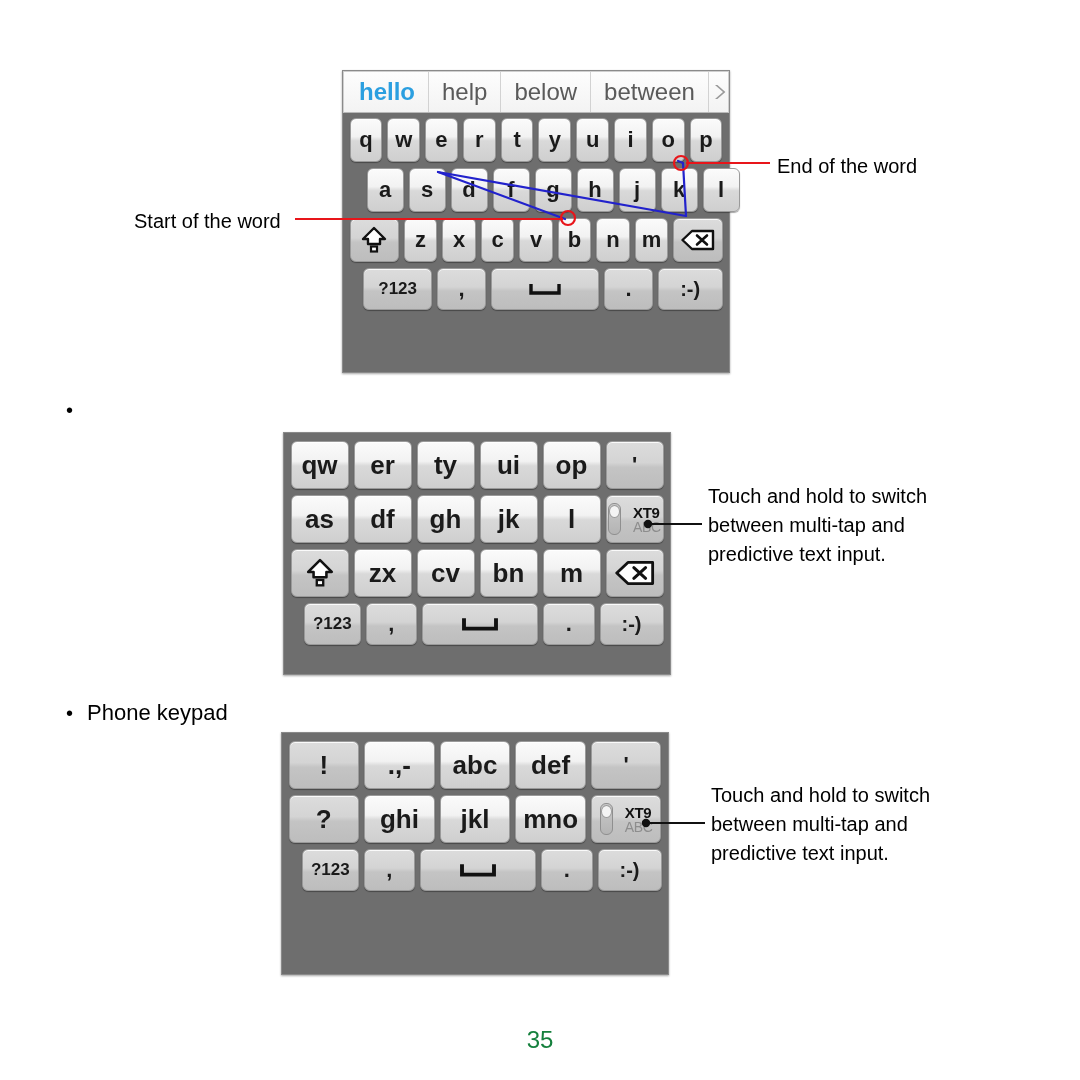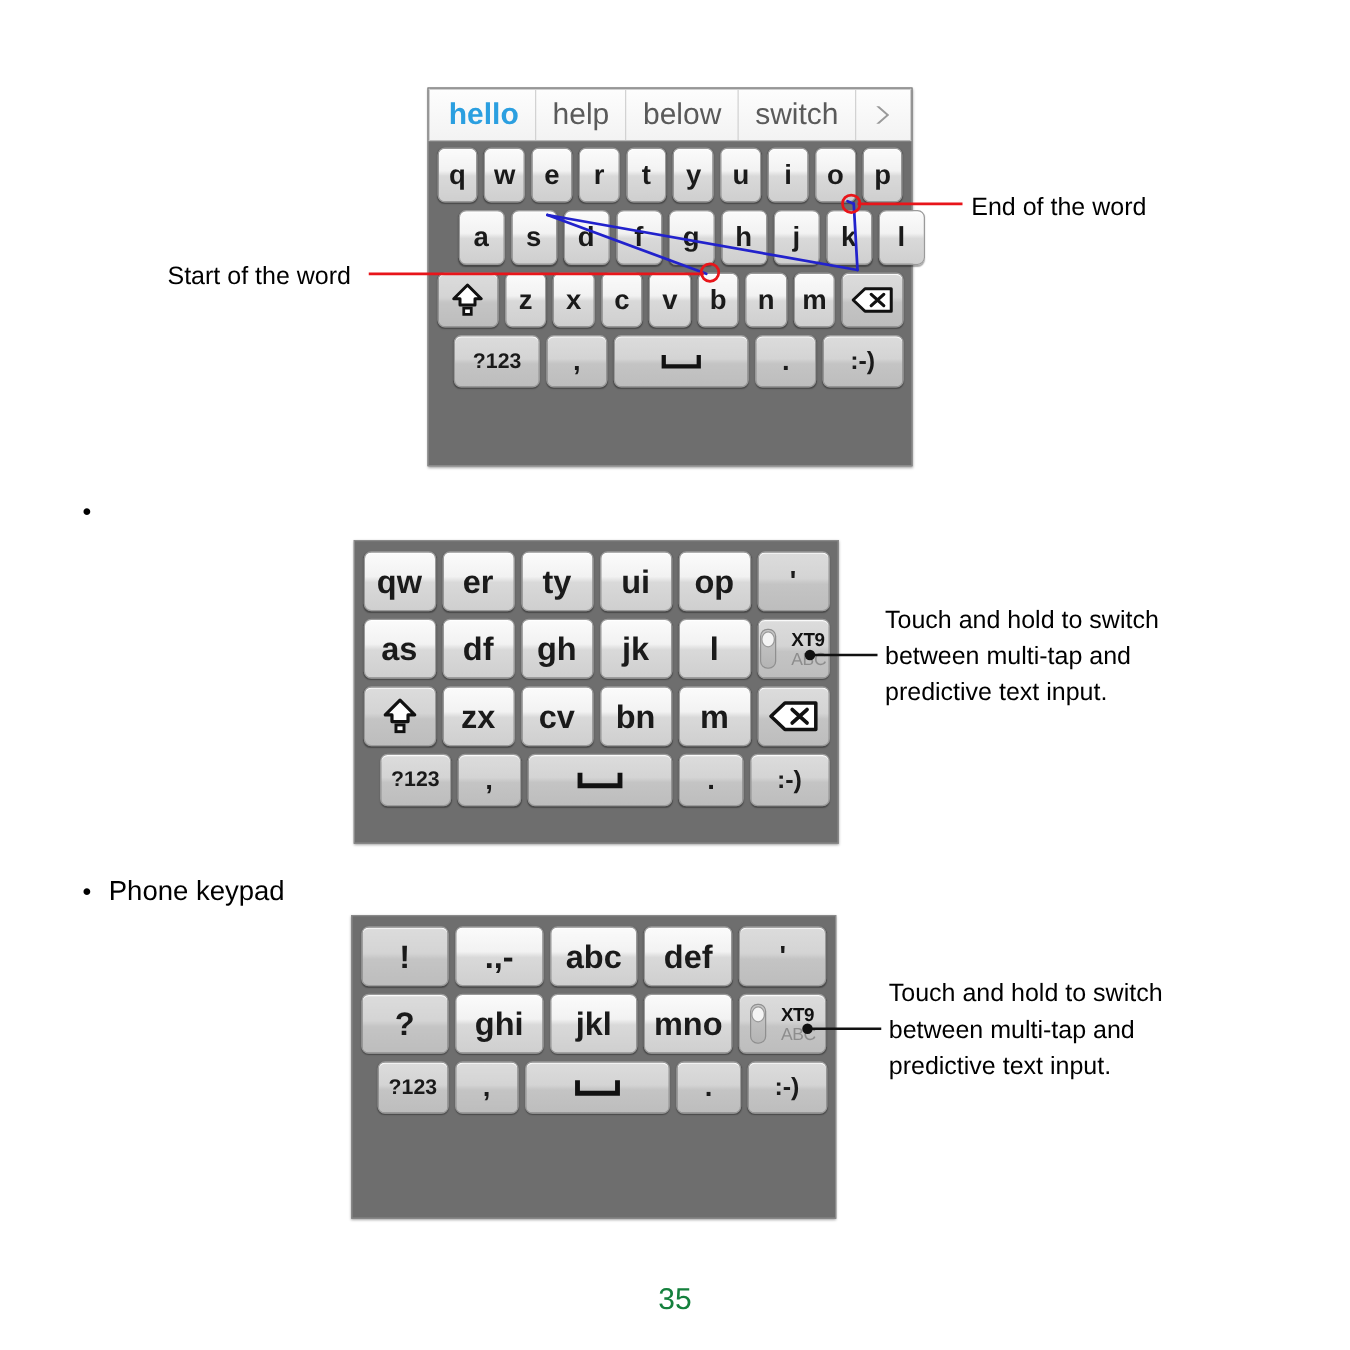--- a/index.html
+++ b/index.html
@@ -149,21 +149,21 @@
 <body>
 
 <div class="page">
 
   <div class="kbd" id="qwerty">
 
     <div class="suggest">
       <span class="sug active">hello</span>
       <span class="sug">help</span>
       <span class="sug">below</span>
-      <span class="sug">switch</span>
+      <span class="sug">between</span>
       <span class="sug-more">
         <svg class="chev" viewBox="0 0 20 20" aria-hidden="true">
           <path d="M6 3 L14 10 L6 17 L8.4 17 L16.4 10 L8.4 3 Z" fill="#9a9a9a"></path>
         </svg>
       </span>
     </div>
 
     <div class="kbd-row r1">
       <div class="key">q</div>
       <div class="key">w</div>

